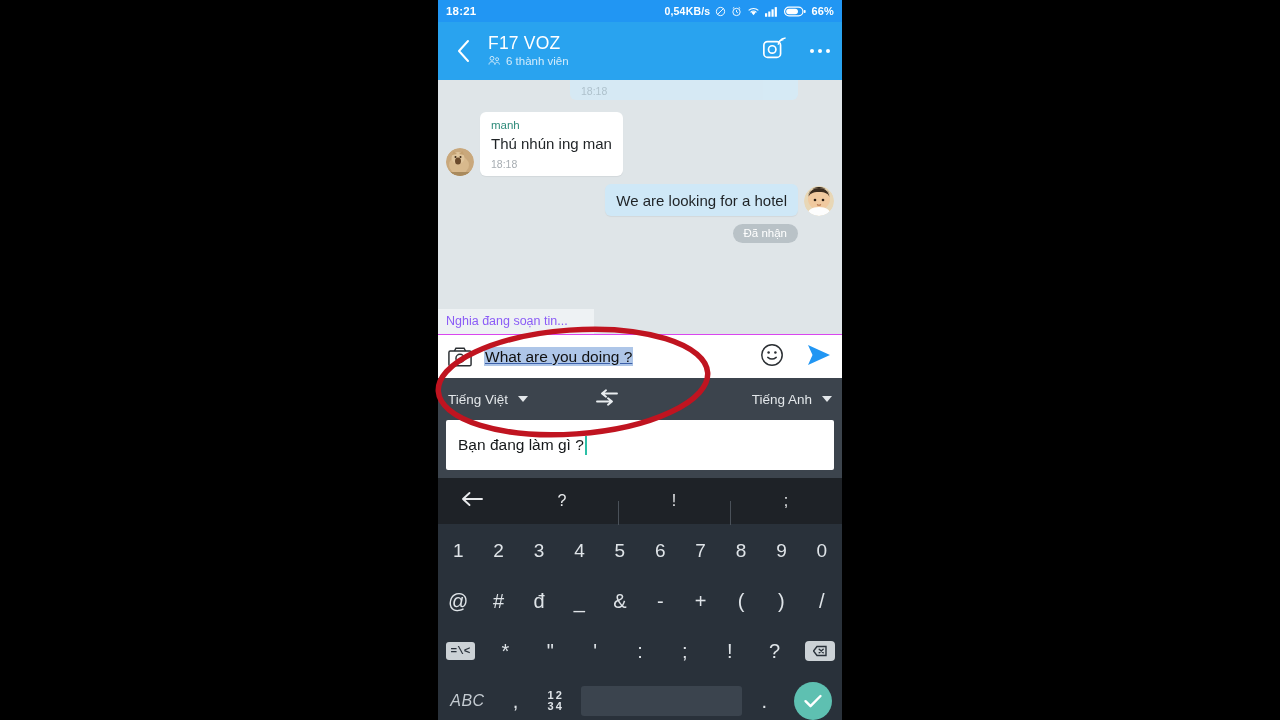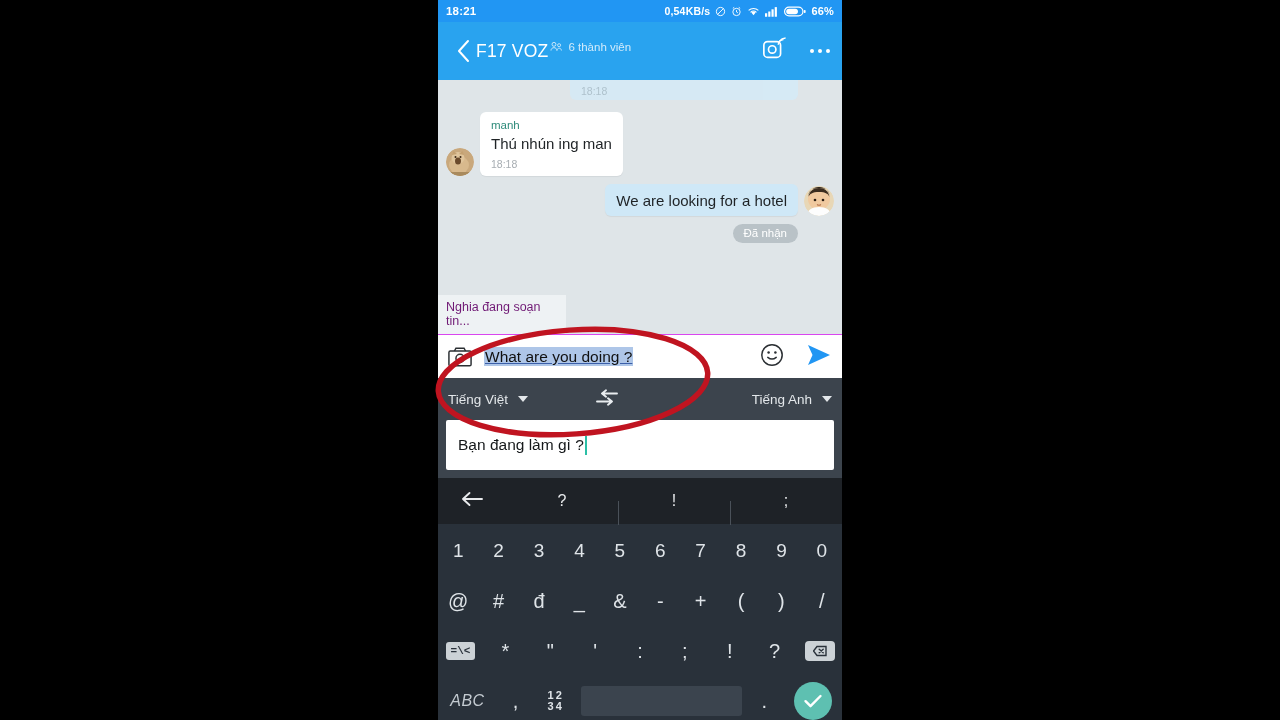--- a/index.html
+++ b/index.html
@@ -34,21 +34,21 @@
   
   #appbar {
     height: 58px; background: #29a3ef; color: #fff;
     display: flex; align-items: center; padding: 0 12px; position: relative;
   }
   #back-chevron {
     width: 26px; height: 26px; display: flex; align-items: center;
     justify-content: center; flex: 0 0 auto;
   }
   #back-chevron svg { display:block; }
-  .titleblock { display: flex; flex-direction: row; gap: 2px; }
+  .titleblock { margin-left: 12px; display: flex; flex-direction: column; gap: 2px; }
   .chat-title { font-size: 17.5px; font-weight: 500; line-height: 20px; letter-spacing:.2px;}
   .chat-sub {
     font-size: 11.5px; color: #d2ebfb; display: flex; align-items: flex-start; gap: 5px;
     line-height: 13px;
   }
   .appbar-actions { margin-left: auto; display: flex; align-items: center; gap: 22px; }
   .dots { display: flex; gap: 3.5px; }
   .dots i { width: 4.5px; height: 4.5px; border-radius: 50%; background: #fff; display:block;}
 
   
@@ -80,22 +80,22 @@
     position: absolute; left: 132px; top: -12px; width: 228px; height: 32px;
     background: #d3ebf9; border-radius: 6px; opacity: .75;
   }
   #clipped-bubble .time { position:absolute; left: 11px; bottom: 3px; color:#9fb6c3;}
 
   .receipt {
     background: #b9c2c7; color: #fff; font-size: 11.5px;
     border-radius: 11px; padding: 3px 11px 4px; display: inline-block;
   }
   .typing {
-    position: absolute; left: 0; bottom: 0; width: 128px;
-    background: #eef2f4; color: #701a75; font-size: 12.5px;
+    position: absolute; left: 0; bottom: 0; width: 156px;
+    background: #eef2f4; color: #8b5cf6; font-size: 12.5px;
     padding: 5px 8px 6px 8px;
   }
 
   
   #inputbar {
     height: 44px; background: #fff; display: flex; align-items: center;
     padding: 0 10px; border-top: 1px solid #d946ef; justify-content: center;
   }
   #cam-icon { width: 24px; height: 20px; flex: 0 0 auto; }
   .input-text-wrap { margin-left: 12px; flex: 1 1 auto; position: relative; }

